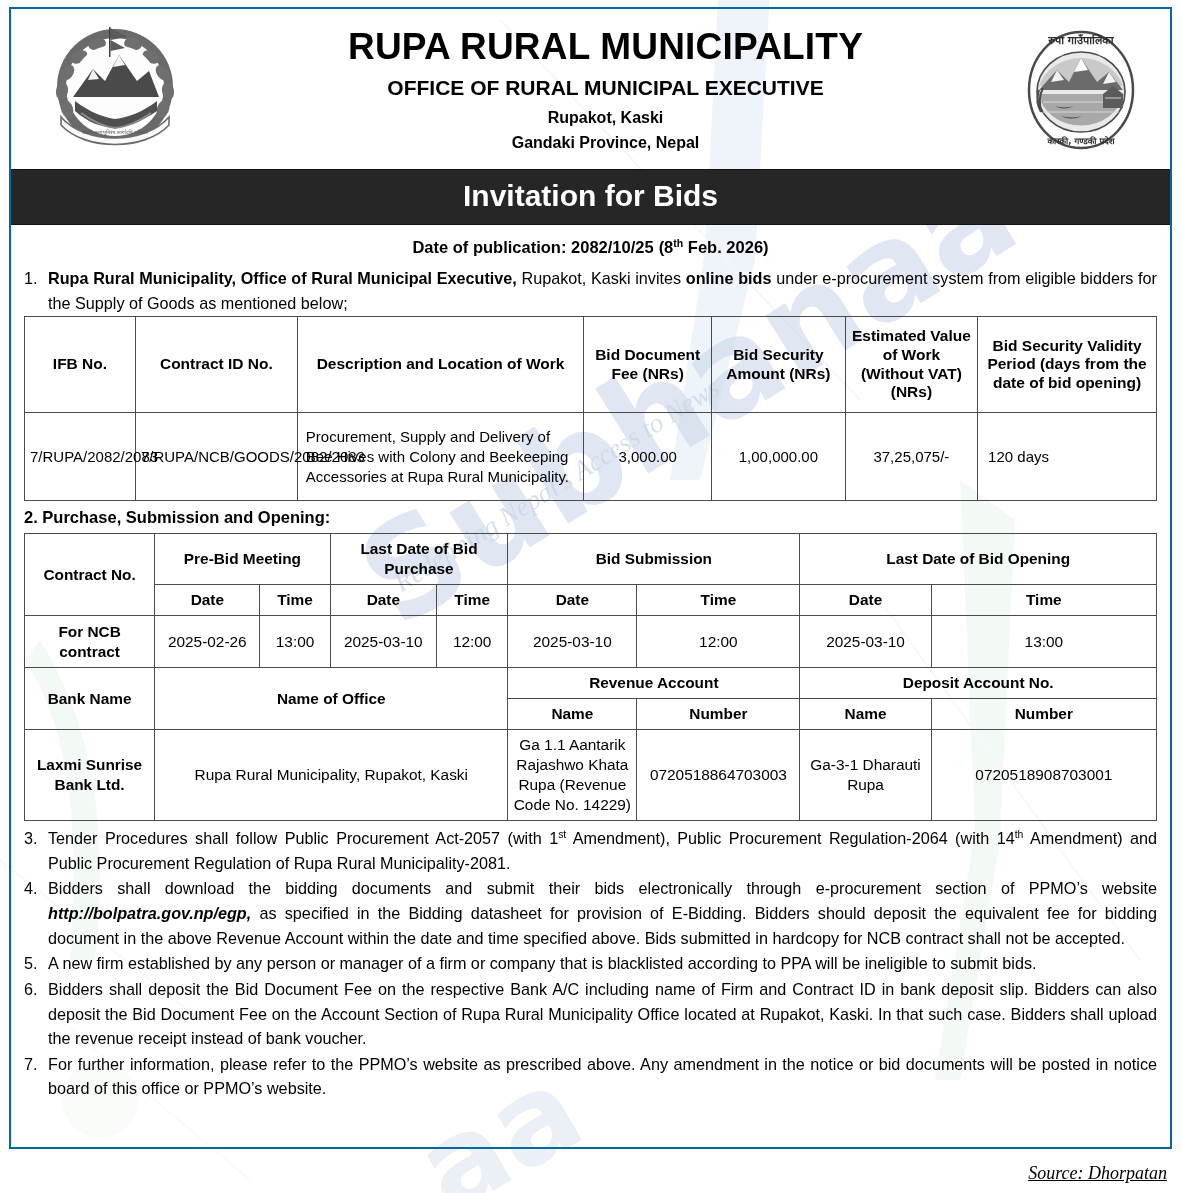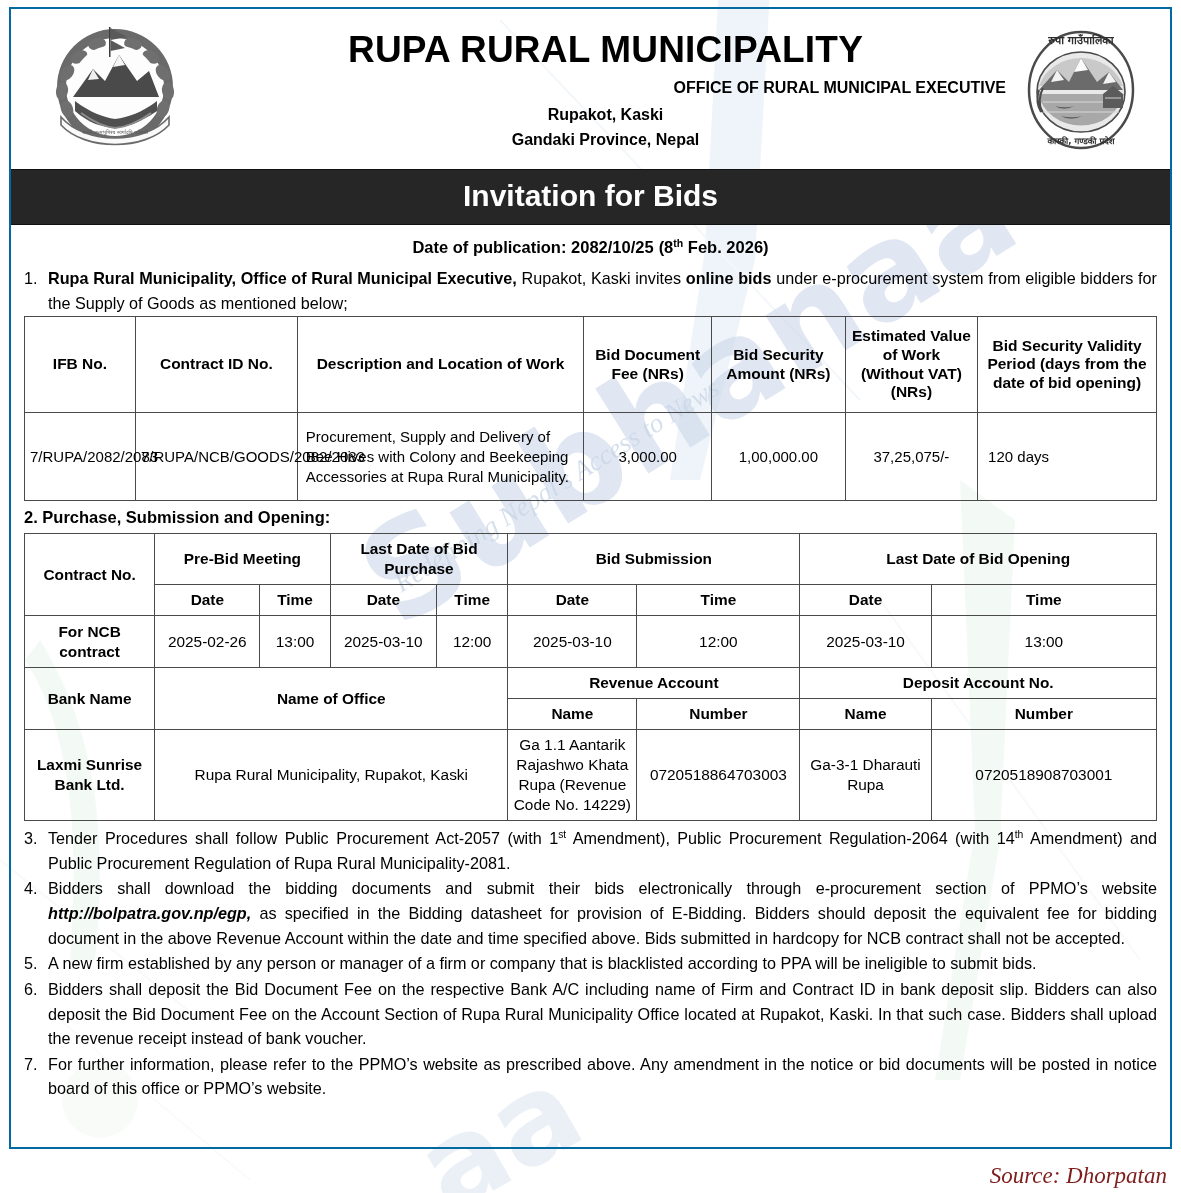--- a/index.html
+++ b/index.html
@@ -68,21 +68,21 @@
   .logo-right { width: 150px; }
   .header-center {
     flex: 1 1 auto;
     text-align: center;
     line-height: 1.18;
   }
   .h-title {
     font-size: 37px; font-weight: bold; letter-spacing: .2px;
     margin-bottom: 7px;
   }
-  .h-sub1 { font-size: 16px; font-weight: bold; margin-bottom: 8px; text-align: right; }
+  .h-sub1 { font-size: 21px; font-weight: bold; margin-bottom: 8px; }
   .h-sub2 { font-size: 16px; font-weight: bold; margin-bottom: 6px; }
   .h-sub3 { font-size: 16px; font-weight: bold; }
 
   
   .banner {
     background: #262626;
     color: #fff;
     text-align: center;
     font-size: 30px;
     font-weight: bold;
@@ -151,23 +151,24 @@
     text-align: right;
     font-weight: bold;
     font-size: 16.5px;
     padding: 4px 14px 0 0;
   }
   .source {
     position: absolute;
     right: 14px; top: 1163px;
     font-family: "Liberation Serif", serif;
     font-style: italic;
-    font-size: 23px;
-    color: #7f1d1d;
+    font-size: 18px;
+    color: #000000;
     z-index: 3;
+    text-decoration: underline;
   }
 
   
   .emblem { display:block; }
 </style>
 </head>
 <body>
 
 <div id="watermark">
   <svg class="wm-shape" style="left:300px;top:-40px;width:620px;height:560px;" viewBox="0 0 620 560">

